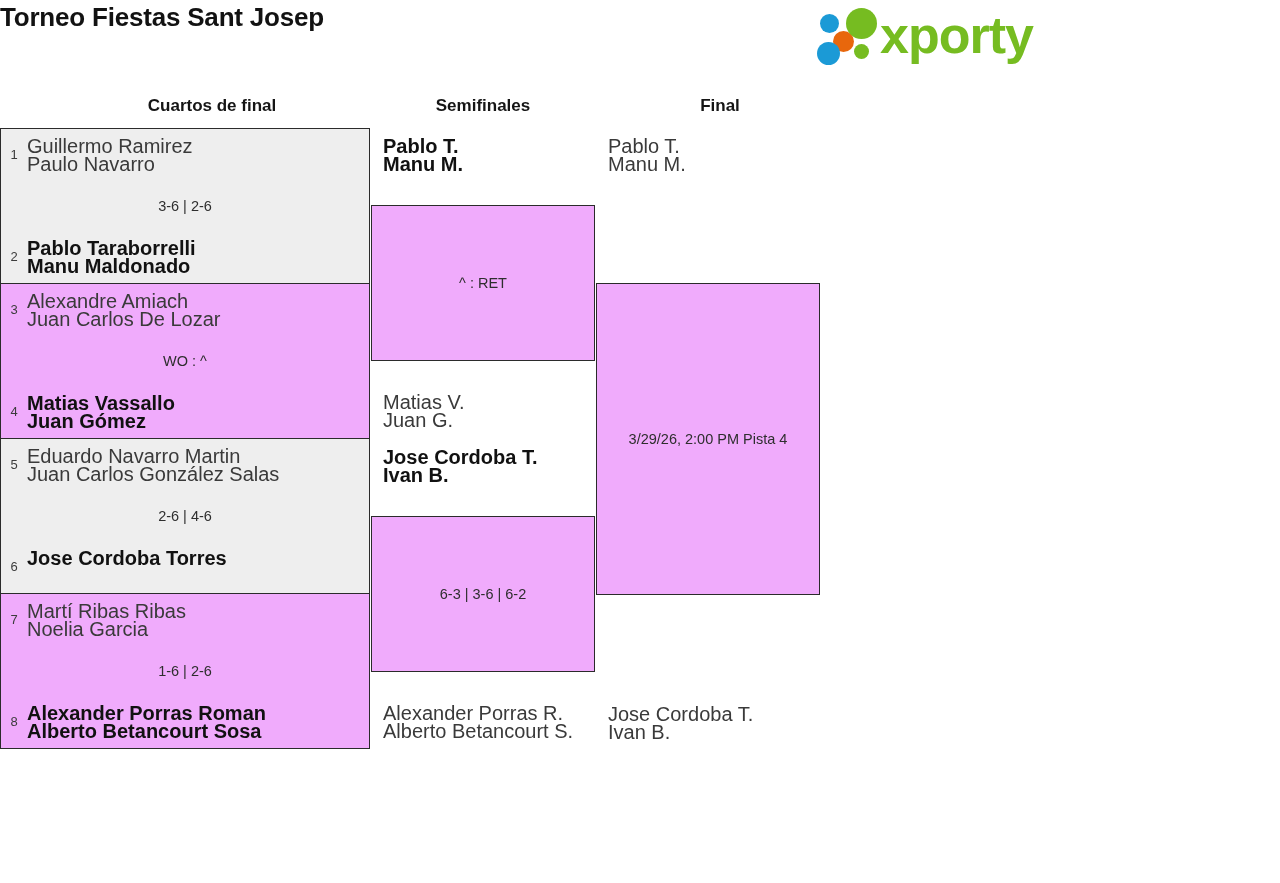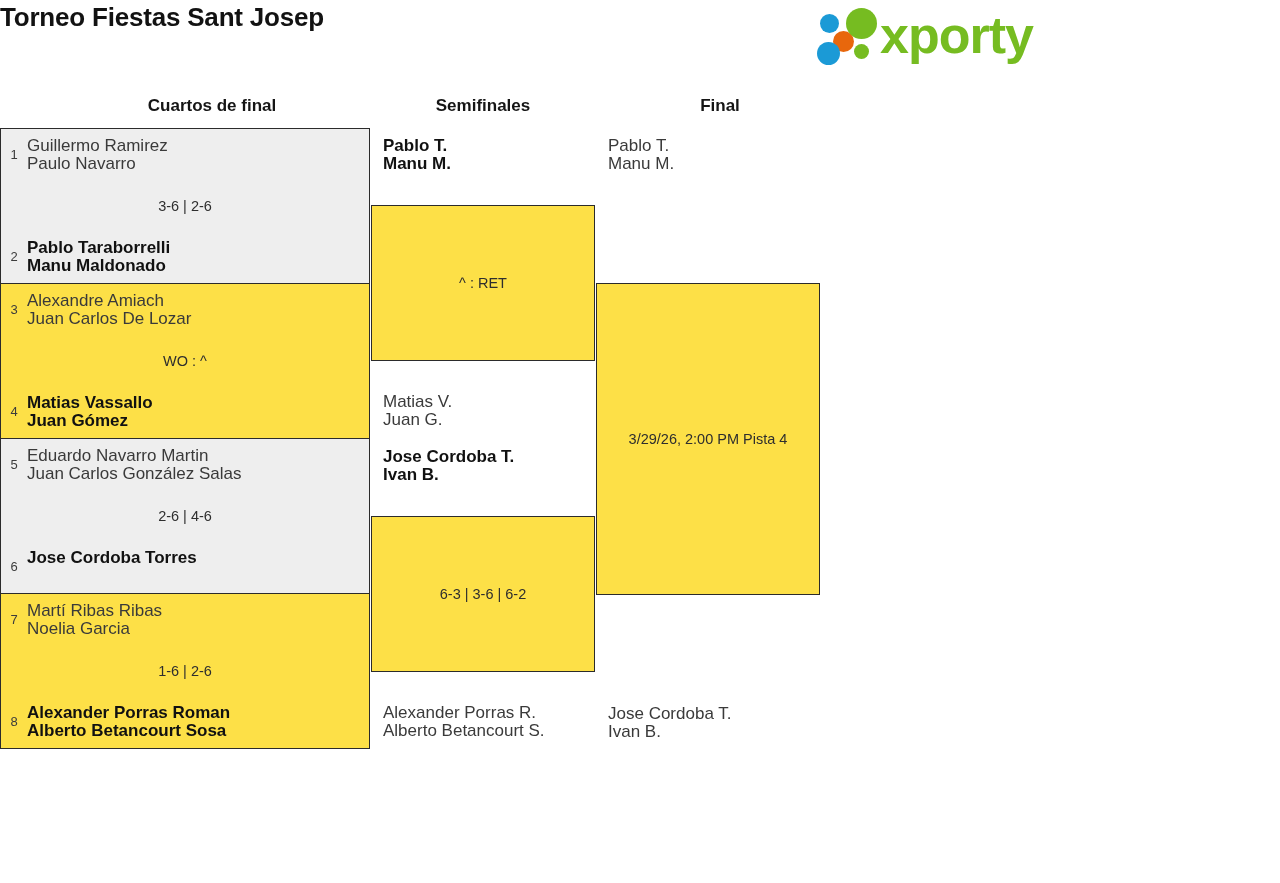--- a/index.html
+++ b/index.html
@@ -67,21 +67,21 @@
 
   .col { position: absolute; top: 0; }
   .col-qf { left: 0;   width: 370px; }
   .col-sf { left: 371px; width: 224px; }
   .col-f  { left: 596px; width: 224px; }
 
   
   .match {
     position: absolute;
     border: 1px solid #2b2b2b;
-    background: #fde047;
+    background: #f0abfc;
   }
   .match.shaded { background: #eeeeee; }
 
   
   .qf1 { left: 0; top: 0;   width: 370px; height: 156px; }
   .qf2 { left: 0; top: 155px; width: 370px; height: 156px; }
   .qf3 { left: 0; top: 310px; width: 370px; height: 156px; }
   .qf4 { left: 0; top: 465px; width: 370px; height: 156px; }
 
   
@@ -107,21 +107,21 @@
     width: 26px;
     flex: 0 0 26px;
     text-align: center;
     font-size: 13px;
     color: #3c3c3c;
     line-height: 36px;
     font-weight: 400;
   }
   .names {
     flex: 1 1 auto;
-    font-size: 17px;
+    font-size: 20px;
     line-height: 18px;
     color: #3a3a3a;
     font-weight: 400;
     padding-top: 0px;
   }
   .names.winner { color: #111111; font-weight: 700; }
   .names .nm { display: block; white-space: nowrap; }
 
   
   .slot.noseed .names { padding-left: 11px; }

